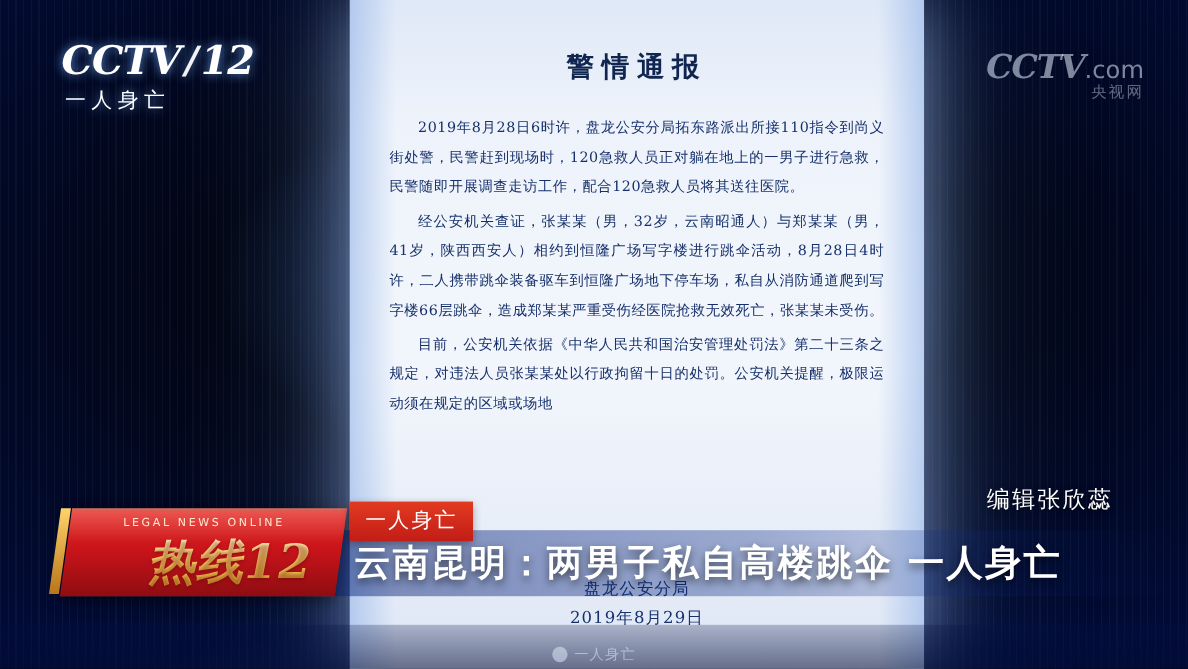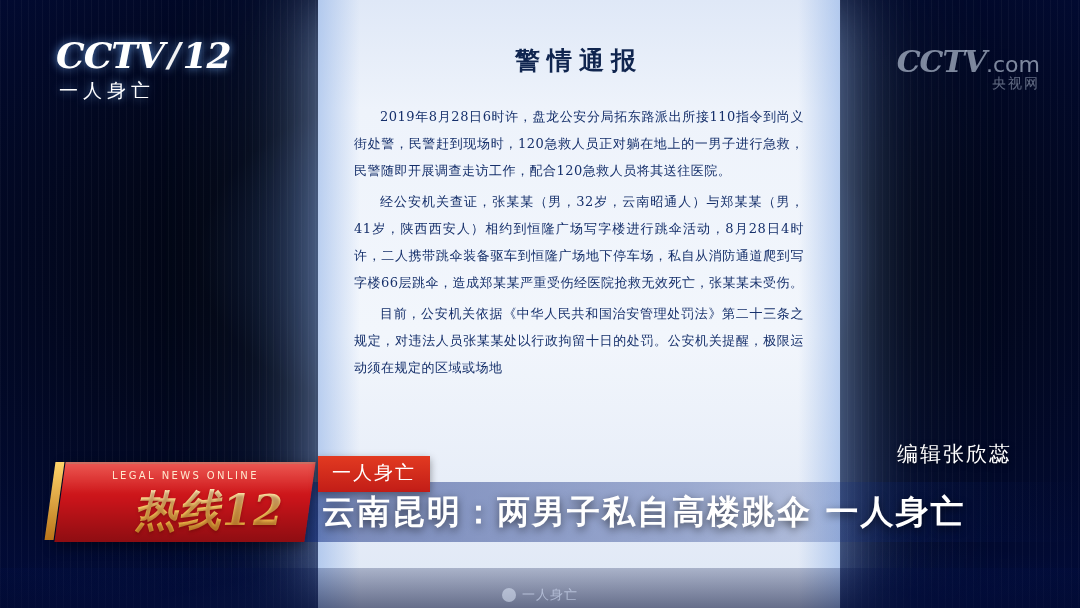--- a/index.html
+++ b/index.html
@@ -312,20 +312,24 @@
   <div id="bg-stripes"></div>
   <div id="bg-glow-bottom"></div>
 
   <div id="doc">
     <div id="doc-inner">
       <div id="doc-title">警情通报</div>
       <p class="doc-para">2019年8月28日6时许，盘龙公安分局拓东路派出所接110指令到尚义街处警，民警赶到现场时，120急救人员正对躺在地上的一男子进行急救，民警随即开展调查走访工作，配合120急救人员将其送往医院。</p>
       <p class="doc-para">经公安机关查证，张某某（男，32岁，云南昭通人）与郑某某（男，41岁，陕西西安人）相约到恒隆广场写字楼进行跳伞活动，8月28日4时许，二人携带跳伞装备驱车到恒隆广场地下停车场，私自从消防通道爬到写字楼66层跳伞，造成郑某某严重受伤经医院抢救无效死亡，张某某未受伤。</p>
       <p class="doc-para">目前，公安机关依据《中华人民共和国治安管理处罚法》第二十三条之规定，对违法人员张某某处以行政拘留十日的处罚。公安机关提醒，极限运动须在规定的区域或场地</p>
     </div>
+    <div id="doc-signature">
+      <div class="sig-line">盘龙公安分局</div>
+      <div class="sig-line">2019年8月29日</div>
+    </div>
   </div>
 
   <div id="logo-cctv12">
     <div class="row1">
       <span>CCTV</span>
       <span class="slash">/</span>
       <span>12</span>
     </div>
     <div class="row2">一人身亡</div>
   </div>

